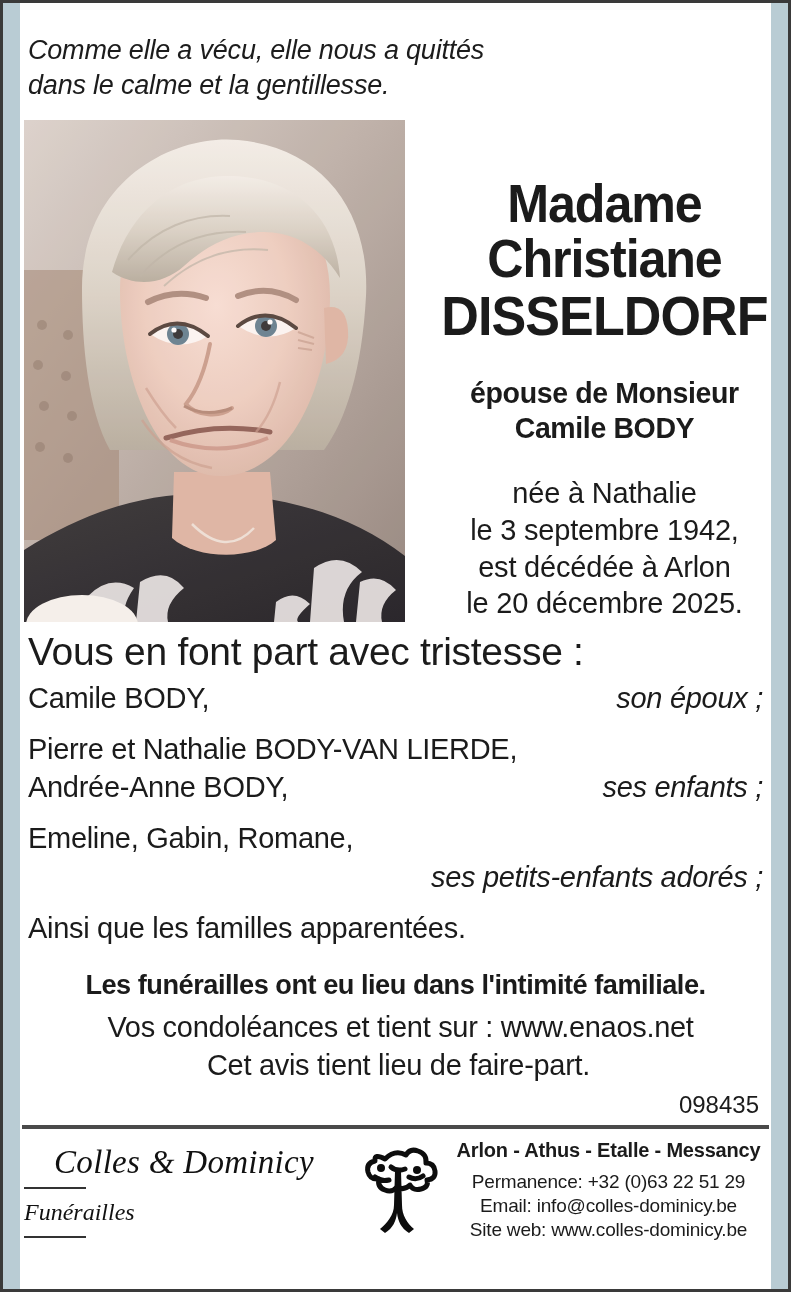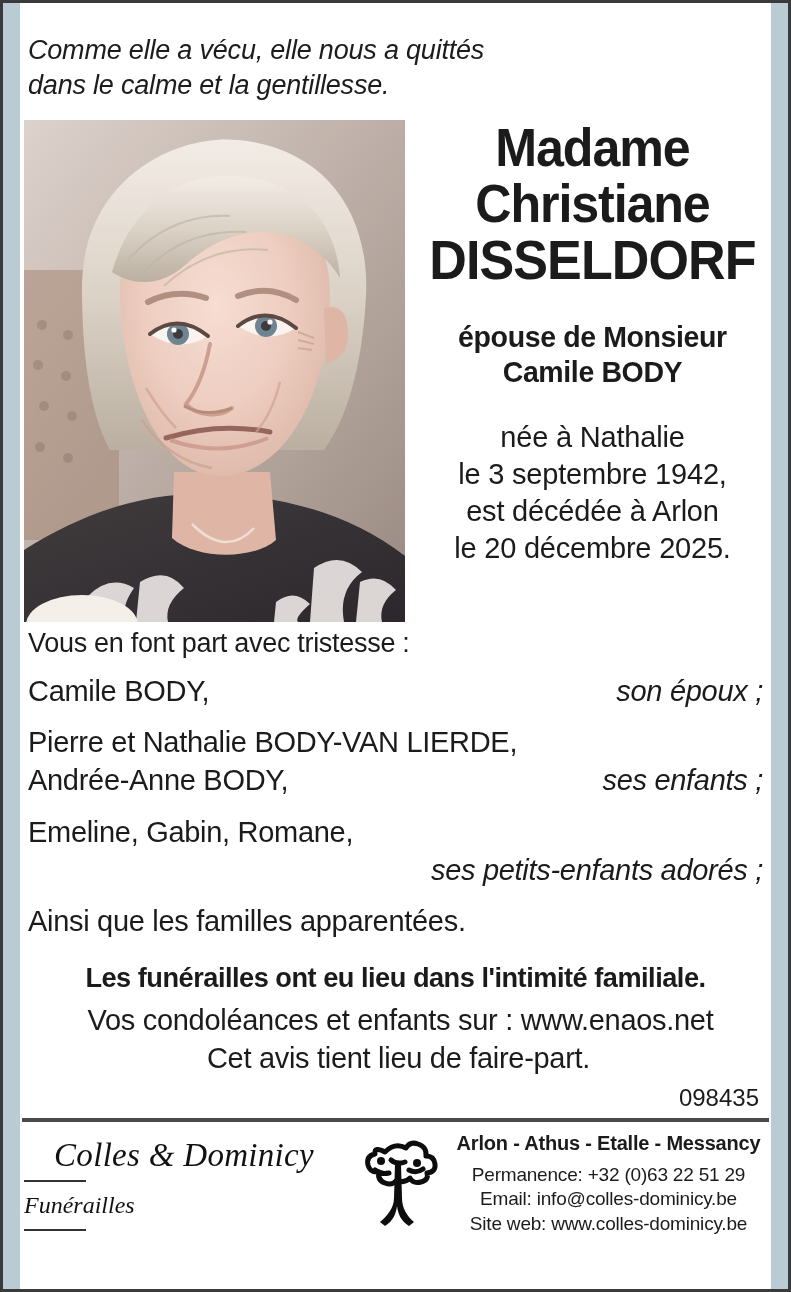--- a/index.html
+++ b/index.html
@@ -60,22 +60,23 @@
     font-style: italic;
     font-size: 27px;
     line-height: 1.30;
     color: #1c1c1c;
     letter-spacing: -0.2px;
   }
 
   
   .main-row {
     display: flex;
-    align-items: flex-start;
+    align-items: flex-end;
     margin-top: 17px;
+    gap: 12px;
   }
 
   .photo {
     width: 381px;
     height: 502px;
     flex: 0 0 381px;
     margin-left: 4px;
     position: relative;
     overflow: hidden;
     background: #cfc7c2;
@@ -116,24 +117,24 @@
     line-height: 1.27;
     letter-spacing: -0.2px;
   }
 
   
   .announce {
     padding: 4px 8px 0 8px;
     color: #1b1b1b;
   }
   .lead {
-    font-size: 27px;
+    font-size: 39px;
     line-height: 1.32;
     letter-spacing: -0.3px;
-    margin-bottom: 10px;
+    margin-bottom: 1px;
   }
   .kin {
     display: flex;
     justify-content: space-between;
     align-items: baseline;
     font-size: 29px;
     line-height: 1.32;
     letter-spacing: -0.3px;
   }
   .kin .who { white-space: nowrap; }
@@ -418,21 +419,21 @@
 
       <div class="kin-group">
         <div class="kin-names">Emeline, Gabin, Romane,</div>
         <div class="rel-right">ses petits-enfants adorés ;</div>
       </div>
 
       <div class="families">Ainsi que les familles apparentées.</div>
 
       <div class="funeral">Les funérailles ont eu lieu dans l'intimité familiale.</div>
 
-      <div class="condolences">Vos condoléances et enfants sur : www.enaos.net</div>
+      <div class="condolences">Vos condoléances et tient sur : www.enaos.net</div>
       <div class="faire-part">Cet avis tient lieu de faire-part.</div>
 
       <div class="ref">098435</div>
     </div>
 
     <div class="rule"></div>
 
     <div class="footer">
 
       <div class="brand">

